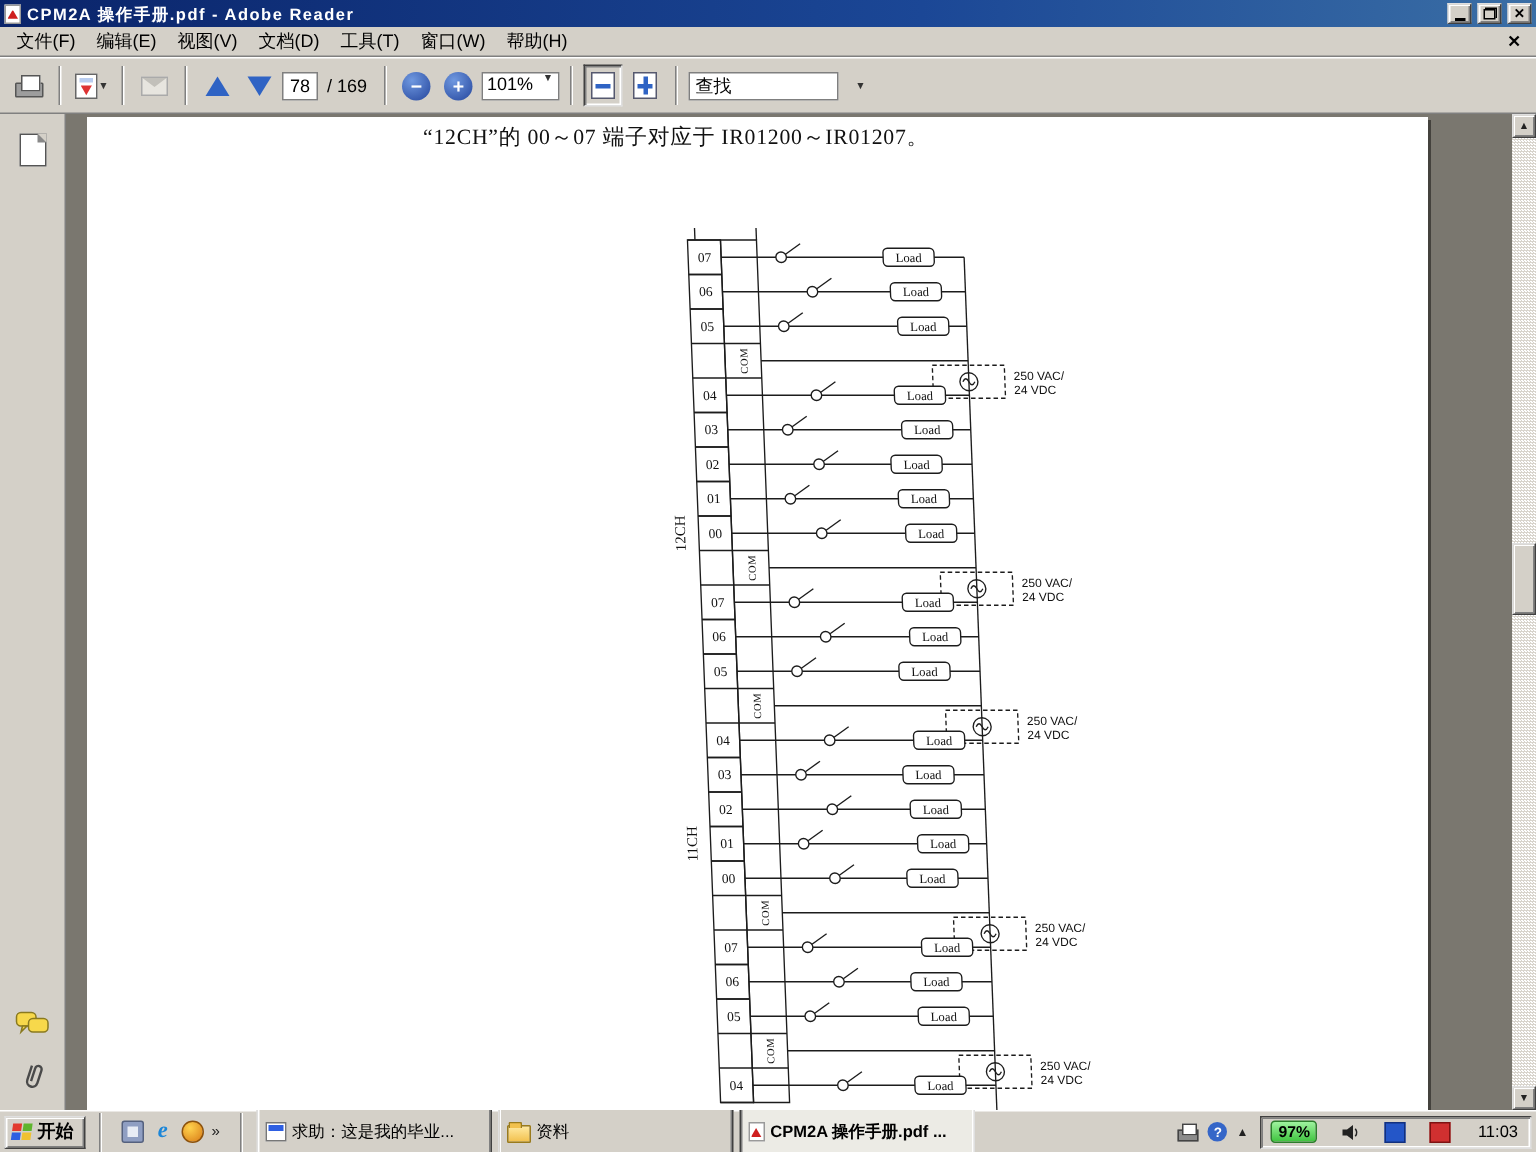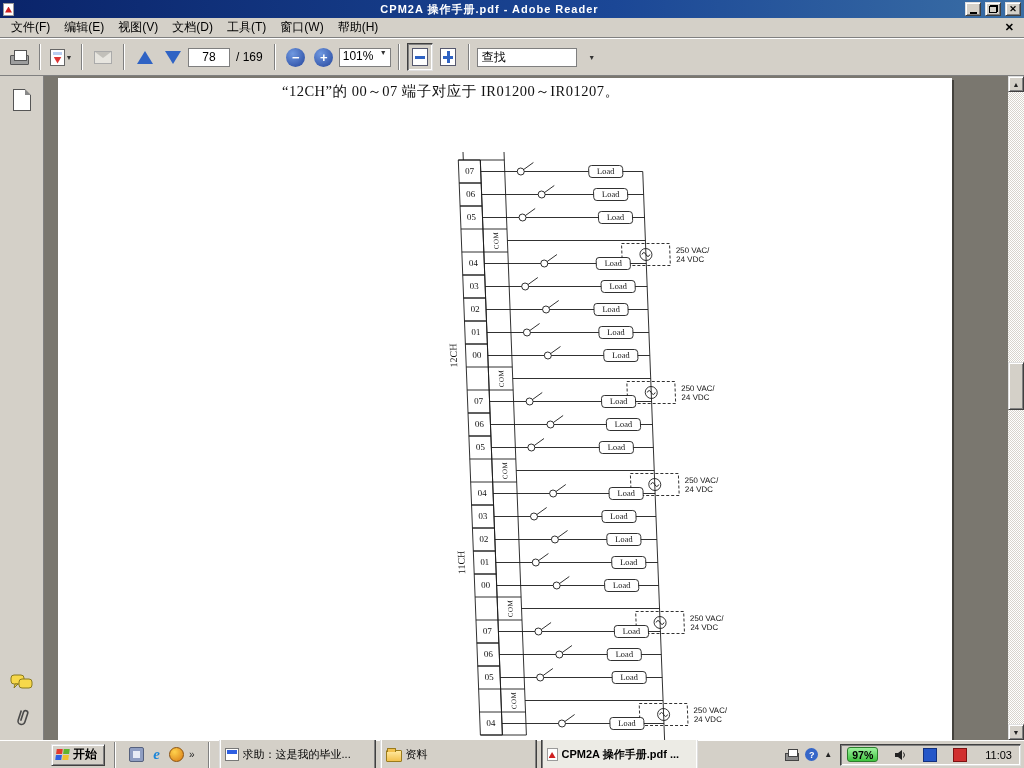--- a/index.html
+++ b/index.html
@@ -10,21 +10,21 @@
   }
   
   .raised { background:#d4d0c8; border:1px solid #404040; border-top-color:#dfdfdf; border-left-color:#dfdfdf;
             box-shadow: inset 1px 1px 0 #fff, inset -1px -1px 0 #808080; }
   .sunken { background:#d4d0c8; border:1px solid #dfdfdf; border-top-color:#404040; border-left-color:#404040;
             box-shadow: inset 1px 1px 0 #808080, inset -1px -1px 0 #fff; }
   
   #titlebar { height:18px; display:flex; align-items:center; padding:0 3px; gap:4px;
     background:linear-gradient(90deg,#0a246a 0%,#1b4796 60%,#3a6ea5 100%); }
   #titlebar .title { color:#fff; font-weight:bold; font-size:11px; letter-spacing:1px; flex:1;
-    white-space:nowrap; overflow:hidden;text-align:center; }
+    white-space:nowrap; overflow:hidden; }
   .winbtn { width:16px; height:14px; display:flex; align-items:center; justify-content:center; font-size:9px;
     font-weight:bold; color:#000; }
   .glyph-min { width:7px; height:2px; background:#000; margin-top:7px; }
   .glyph-restore { position:relative; width:9px; height:8px; }
   .glyph-restore::before { content:""; position:absolute; right:0; top:0; width:6px; height:5px; border:1px solid #000; border-bottom-width:1px; }
   .glyph-restore::after { content:""; position:absolute; left:0; bottom:0; width:6px; height:5px; border:1px solid #000; background:#d4d0c8; }
   .icon-pdf { position:relative; width:11px; height:13px; background:#fff; border:1px solid #9a9a9a; flex:none; }
   .icon-pdf::after { content:""; position:absolute; left:1px; right:1px; top:3px; bottom:2px; background:#cf1f1f;
     clip-path:polygon(50% 0,100% 100%,0 100%); }
   
@@ -42,21 +42,21 @@
   .ico-print::before { content:""; position:absolute; left:0; right:0; top:5px; height:8px; background:#9d9d9d; border:1px solid #555; border-radius:1px; }
   .ico-print::after { content:""; position:absolute; left:4px; width:11px; top:0; height:9px; background:#fff; border:1px solid #555; }
   .ico-save { position:relative; width:15px; height:17px; background:#fff; border:1px solid #666; }
   .ico-save::before { content:""; position:absolute; left:2px; top:2px; width:9px; height:3px; background:#b9cdf0; }
   .ico-save::after { content:""; position:absolute; left:3px; bottom:1px; width:8px; height:7px; background:#d33; clip-path:polygon(50% 100%,0 0,100% 0); }
   .ico-mail { width:18px; height:13px; background:#e7e5df; border:1px solid #aaa; position:relative; }
   .ico-mail::after { content:""; position:absolute; left:0; top:0; border-left:8px solid transparent; border-right:8px solid transparent; border-top:6px solid #c2c0ba; }
   .arrow-up, .arrow-down { width:0; height:0; border-left:8px solid transparent; border-right:8px solid transparent; }
   .arrow-up { border-bottom:13px solid #2f63c4; }
   .arrow-down { border-top:13px solid #2f63c4; }
-  .page-input { width:42px; height:19px; background:#fff; border:1px solid #7f7f7f; font-size:12px; text-align:center; font-family:"Liberation Sans",sans-serif; }
+  .page-input { width:24px; height:19px; background:#fff; border:1px solid #7f7f7f; font-size:12px; text-align:center; font-family:"Liberation Sans",sans-serif; }
   .page-total { font-size:12px; margin:0 4px; white-space:nowrap; }
   .zoom-circle { width:19px; height:19px; border-radius:50%; background:radial-gradient(circle at 35% 30%, #6f98e0, #24459c); color:#fff;
     display:flex; align-items:center; justify-content:center; font-size:13px; font-weight:bold; line-height:1; }
   .zoom-box { width:52px; height:19px; background:#fff; border:1px solid #7f7f7f; font-size:12px; display:flex; align-items:flex-start; padding:0 3px; gap:3px; }
   .zoom-box span:first-child { flex:1; }
   .ico-fit { width:16px; height:18px; background:#fff; border:1px solid #55586e; position:relative; }
   .ico-fit::after { content:""; position:absolute; left:2px; right:2px; top:7px; height:3px; background:#2f63c4; }
   .ico-fit2::before { content:""; position:absolute; left:6px; top:2px; bottom:2px; width:3px; background:#2f63c4; }
   .find-box { width:100px; height:19px; background:#fff; border:1px solid #7f7f7f; font-size:12px; display:flex; align-items:center; padding:0 4px; font-family:"Liberation Sans",sans-serif; }
   
@@ -77,21 +77,21 @@
   #wiring-svg .tch  { font-size:10px; }
   #wiring-svg .tload{ font-size:8.5px; }
   #wiring-svg .tv   { font-size:8px; font-family:"Liberation Sans", sans-serif; }
   
   #vscroll { width:16px; background:#efefe7; display:flex; flex-direction:column; }
   .scroll-btn { width:16px; height:16px; display:flex; align-items:center; justify-content:center; font-size:7px; color:#222; }
   #vscroll .track { flex:1; position:relative; background:repeating-conic-gradient(#fff 0 25%, #d8d4cc 0 50%) 0 0/2px 2px; }
   #vscroll .thumb { position:absolute; left:0; width:16px; top:270px; height:48px; }
   
   #taskbar { height:28px; background:#d4d0c8; border-top:1px solid #fff; display:flex; align-items:center; padding:0 3px; gap:4px; }
-  #start-btn { height:22px; padding:0 7px 0 4px; display:flex; align-items:center; gap:4px; font-weight:bold; font-size:12px;margin-left:48px; }
+  #start-btn { height:22px; padding:0 7px 0 4px; display:flex; align-items:center; gap:4px; font-weight:bold; font-size:12px; }
   .winflag { display:grid; grid-template-columns:6px 6px; grid-template-rows:5px 5px; gap:1px; transform:skewX(-8deg); }
   .winflag i:nth-child(1){background:#e23a2e;} .winflag i:nth-child(2){background:#5fb52f;}
   .winflag i:nth-child(3){background:#2e5fe2;} .winflag i:nth-child(4){background:#f0c12f;}
   #quicklaunch { display:flex; align-items:center; gap:5px; padding:0 4px; }
   .ql-ico { width:15px; height:15px; border-radius:2px; }
   .ico-desktop { background:#8f9ec2; border:1px solid #55617e; position:relative; }
   .ico-desktop::after { content:""; position:absolute; inset:3px; background:#e8ecf5; }
   .ico-e { display:flex; align-items:center; justify-content:center; color:#1c86d8; font-family:"Liberation Serif",serif; font-weight:bold; font-style:italic; font-size:15px; }
   .ico-media { background:radial-gradient(circle at 35% 30%, #ffd24d, #d87a16); border-radius:50%; border:1px solid #8c520d; }
   .overflow-chevron { font-size:10px; color:#222; }

